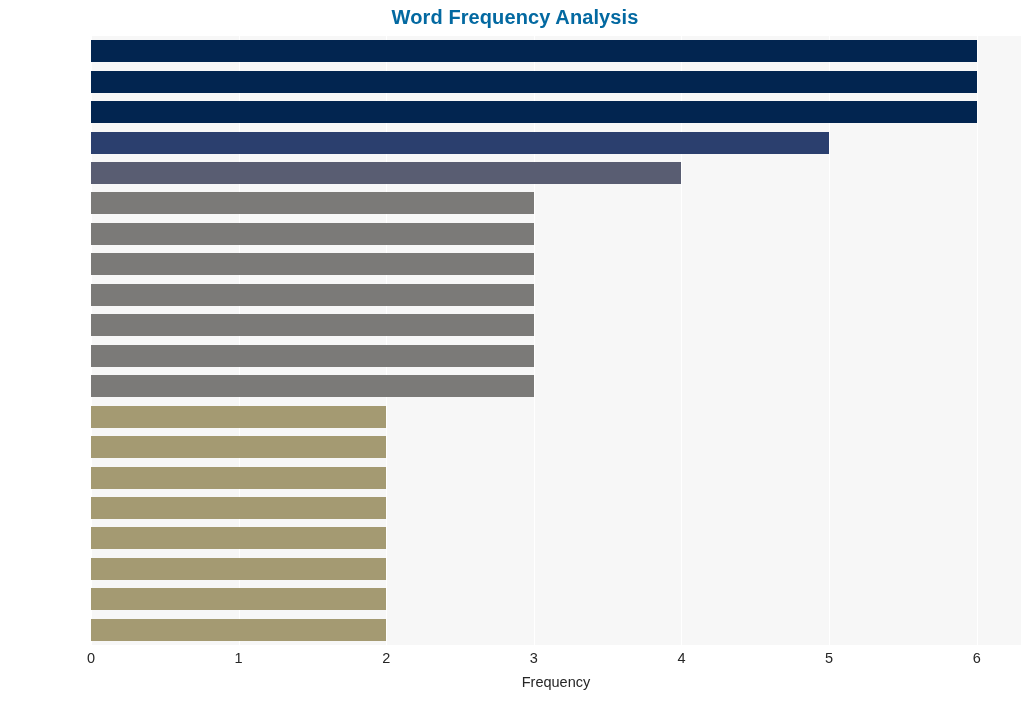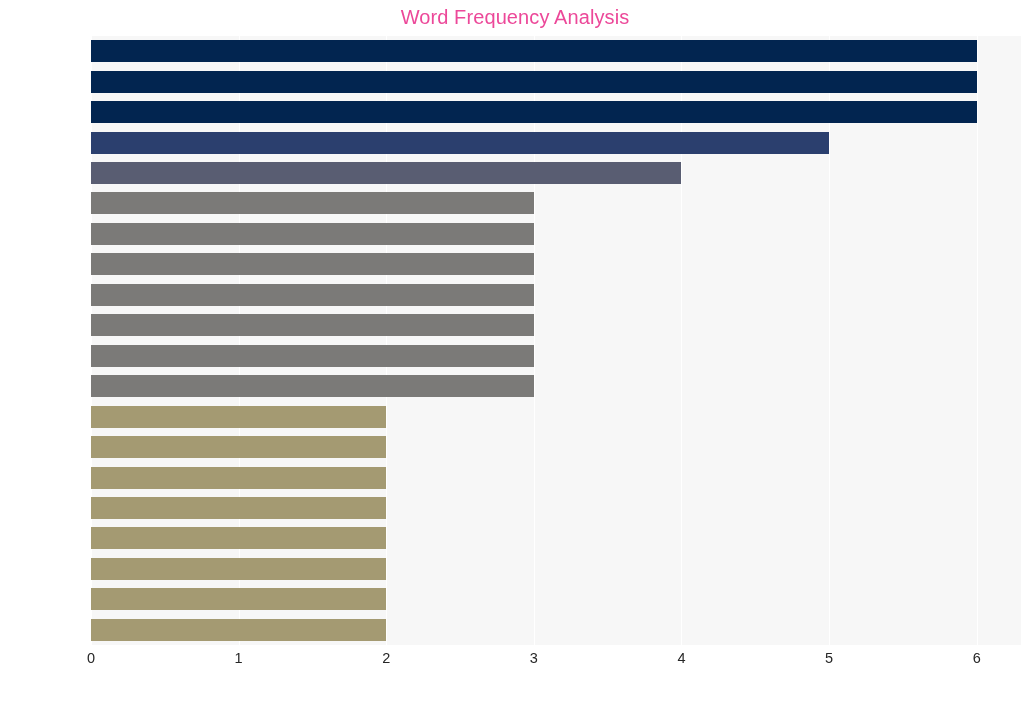--- a/index.html
+++ b/index.html
@@ -23,22 +23,22 @@
   }
 
   
   #chart-title {
     position: absolute;
     left: 0;
     top: 6px;
     width: 1030px;
     text-align: center;
     font-size: 20px;
-    font-weight: normal;
-    color: #ec4899;
+    font-weight: bold;
+    color: #0369a1;
     letter-spacing: 0.1px;
   }
 
   
   #plot-area {
     position: absolute;
     left: 91px;
     top: 36px;
     width: 930px;
     height: 609px;
@@ -179,14 +179,15 @@
   <div id="x-axis">
       <div class="xtick" style="left: 91px;">0</div>
       <div class="xtick" style="left: 238.619px;">1</div>
       <div class="xtick" style="left: 386.238px;">2</div>
       <div class="xtick" style="left: 533.857px;">3</div>
       <div class="xtick" style="left: 681.476px;">4</div>
       <div class="xtick" style="left: 829.095px;">5</div>
       <div class="xtick" style="left: 976.714px;">6</div>
     </div>
 
+  <div id="xlabel">Frequency</div>
 
 </div>
 
 </body></html>

